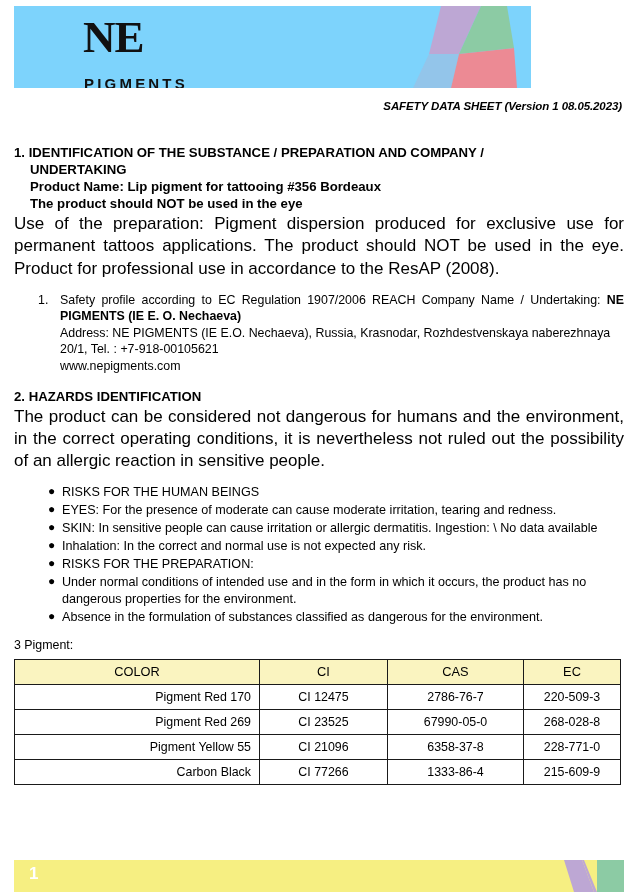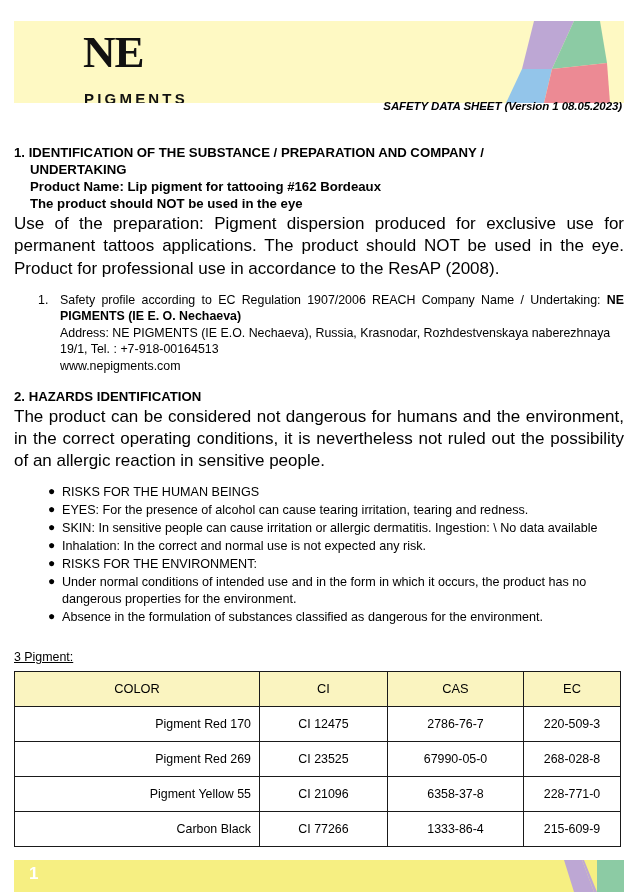--- a/index.html
+++ b/index.html
@@ -14,24 +14,24 @@
     background: #ffffff;
     color: #000000;
     position: relative;
     overflow: hidden;
   }
 
   
   .header-band {
     position: absolute;
     left: 14px;
-    top: 21px;
-    width: 610px;
+    top: 6px;
+    width: 517px;
     height: 82px;
-    background: #fef9c3;
+    background: #7dd3fc;
     overflow: hidden;
   }
 
   .header-art {
     position: absolute;
     right: 0;
     top: 0;
     width: 150px;
     height: 82px;
   }
@@ -134,36 +134,35 @@
   .bullets .dot {
     position: absolute;
     left: 0;
     top: -0.5px;
     font-size: 12px;
     line-height: 1.35;
   }
 
   .pigment-label {
     font-size: 12.4px;
-    margin-top: 24px;
+    margin-top: 12px;
     margin-bottom: 7px;
-    text-decoration: underline;
   }
 
   
   table.pigments {
     border-collapse: collapse;
     width: 606px;
     table-layout: fixed;
     font-size: 12.4px;
   }
   table.pigments th,
   table.pigments td {
     border: 1.3px solid #1a1a1a;
-    height: 35px;
+    height: 25px;
     padding: 0 8px;
     margin-left: 28px;
   }
   table.pigments th {
     background: #faf4c0;
     text-align: center;
     font-weight: 400;
     font-size: 12.8px;
   }
   table.pigments td.name {
@@ -216,59 +215,59 @@
   </div>
 </div>
 
 <div class="doc">
 
   <div class="sds-line">SAFETY DATA SHEET (Version 1 08.05.2023)</div>
 
   <div class="sec-head">
     <span>1. IDENTIFICATION OF THE SUBSTANCE / PREPARATION AND COMPANY /</span>
     <span class="indent">UNDERTAKING</span>
-    <span class="indent">Product Name: Lip pigment for tattooing #162 Bordeaux</span>
+    <span class="indent">Product Name: Lip pigment for tattooing #356 Bordeaux</span>
     <span class="indent">The product should NOT be used in the eye</span>
   </div>
 
   <div class="para">Use of the preparation: Pigment dispersion produced for exclusive use for permanent tattoos applications. The product should NOT be used in the eye. Product for professional use in accordance to the ResAP (2008).</div>
 
   <div class="numlist">
     <div class="li">
       <span class="marker">1.</span>
       <div class="just"><span>Safety profile according to EC Regulation 1907/2006 REACH Company Name / Undertaking: </span><b>NE PIGMENTS (IE E. O. Nechaeva)</b></div>
-      <div>Address: NE PIGMENTS (IE E.O. Nechaeva), Russia, Krasnodar, Rozhdestvenskaya naberezhnaya 19/1, Tel. : +7-918-00164513</div>
+      <div>Address: NE PIGMENTS (IE E.O. Nechaeva), Russia, Krasnodar, Rozhdestvenskaya naberezhnaya 20/1, Tel. : +7-918-00105621</div>
       <div>www.nepigments.com</div>
     </div>
   </div>
 
   <div class="sec-head" style="margin-top:14px;">2. HAZARDS IDENTIFICATION</div>
 
   <div class="para">The product can be considered not dangerous for humans and the environment, in the correct operating conditions, it is nevertheless not ruled out the possibility of an allergic reaction in sensitive people.</div>
 
   <div class="bullets">
     <div class="bli">
       <span class="dot">●</span>
       <span>RISKS FOR THE HUMAN BEINGS</span>
     </div>
     <div class="bli">
       <span class="dot">●</span>
-      <span>EYES: For the presence of alcohol can cause tearing irritation, tearing and redness.</span>
+      <span>EYES: For the presence of moderate can cause moderate irritation, tearing and redness.</span>
     </div>
     <div class="bli">
       <span class="dot">●</span>
       <span>SKIN: In sensitive people can cause irritation or allergic dermatitis. Ingestion: \ No data available</span>
     </div>
     <div class="bli">
       <span class="dot">●</span>
       <span>Inhalation: In the correct and normal use is not expected any risk.</span>
     </div>
     <div class="bli">
       <span class="dot">●</span>
-      <span>RISKS FOR THE ENVIRONMENT:</span>
+      <span>RISKS FOR THE PREPARATION:</span>
     </div>
     <div class="bli">
       <span class="dot">●</span>
       <span>Under normal conditions of intended use and in the form in which it occurs, the product has no dangerous properties for the environment.</span>
     </div>
     <div class="bli">
       <span class="dot">●</span>
       <span>Absence in the formulation of substances classified as dangerous for the environment.</span>
     </div>
   </div>

